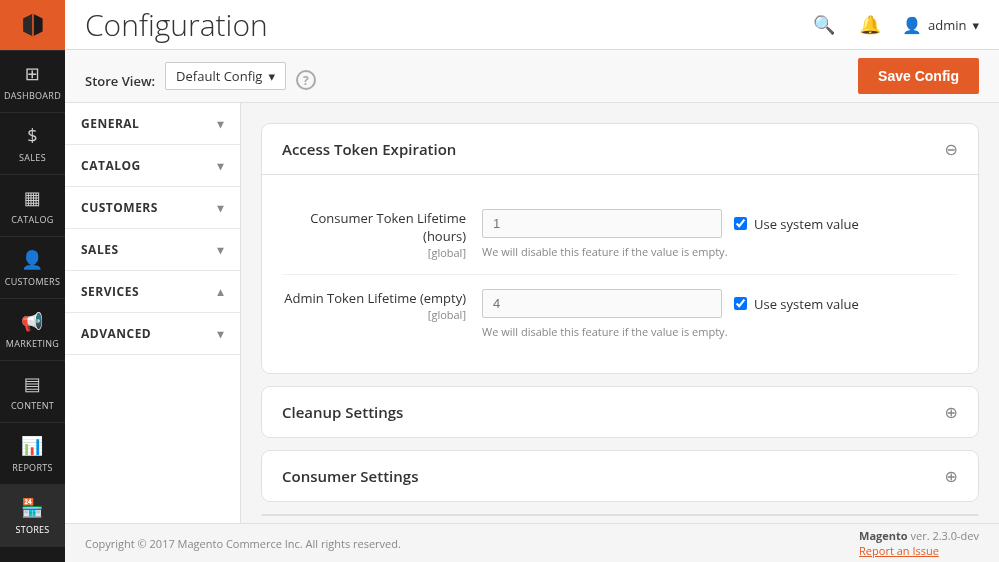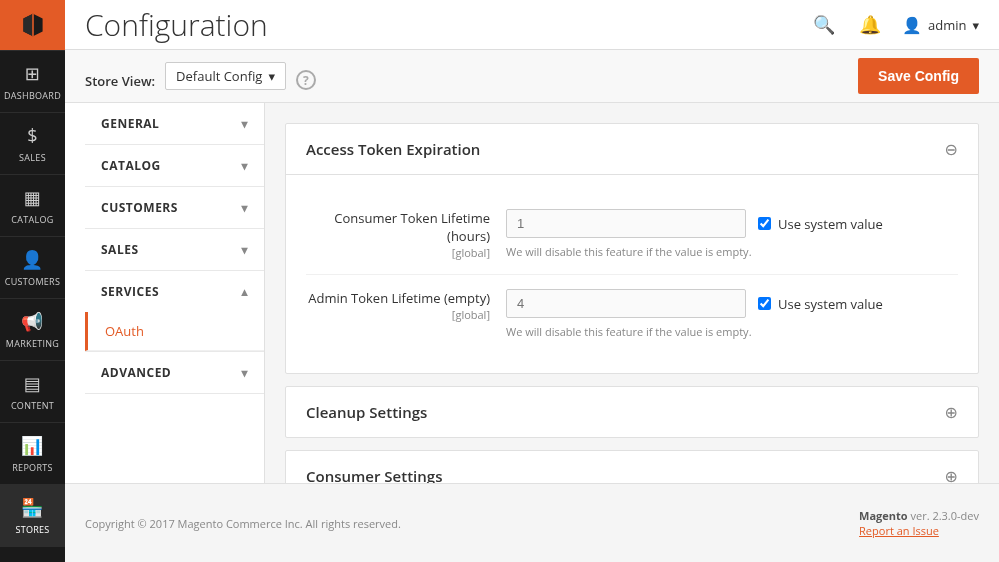--- a/index.html
+++ b/index.html
@@ -149,26 +149,25 @@
 
     
     #content-area {
       display: flex;
       flex: 1;
       overflow: hidden;
     }
 
     
     #left-nav {
-      width: 200px;
+      width: 176px;
       background: #fff;
       border-right: 1px solid #e0e0e0;
       overflow-y: auto;
       flex-shrink: 0;
-      padding-left: 20px;
     }
     .nav-section {
       border-bottom: 1px solid #e8e8e8;
     }
     .nav-section-header {
       display: flex;
       align-items: center;
       justify-content: space-between;
       padding: 12px 16px;
       cursor: pointer;
@@ -198,21 +197,21 @@
       flex: 1;
       overflow-y: auto;
       padding: 20px;
     }
 
     
     .section-card {
       background: #fff;
       border: 1px solid #e0e0e0;
       margin-bottom: 12px;
-      border-radius: 2px;
+      border-radius: 9px;
     }
     .section-header {
       display: flex;
       align-items: center;
       justify-content: space-between;
       padding: 14px 20px;
       cursor: pointer;
       border-bottom: 1px solid #e0e0e0;
     }
     .section-header.collapsed { border-bottom: none; }
@@ -282,21 +281,21 @@
     .use-system-value input[type="checkbox"] { cursor: pointer; }
     .form-hint {
       font-size: 11px;
       color: #888;
     }
 
     
     #footer {
       background: #f5f5f5;
       border-top: 1px solid #e0e0e0;
-      padding: 24px 20px;
+      padding: 4px 20px;
       display: flex;
       align-items: center;
       justify-content: space-between;
       font-size: 11px;
       color: #888;
       flex-shrink: 0;
     }
     .footer-version { color: #888; }
     .footer-version strong { color: #555; }
     .footer-report-link {
@@ -419,23 +418,20 @@
         <div class="nav-section-header">
           <span>SALES</span>
           <span class="chevron">▾</span>
         </div>
       </div>
 
       <div class="nav-section">
         <div class="nav-section-header">
           <span>SERVICES</span>
           <span class="chevron">▴</span>
-        </div>
-        <div class="nav-sub-item active">
-          <span>OAuth</span>
         </div>
       </div>
 
       <div class="nav-section">
         <div class="nav-section-header">
           <span>ADVANCED</span>
           <span class="chevron">▾</span>
         </div>
       </div>
 

